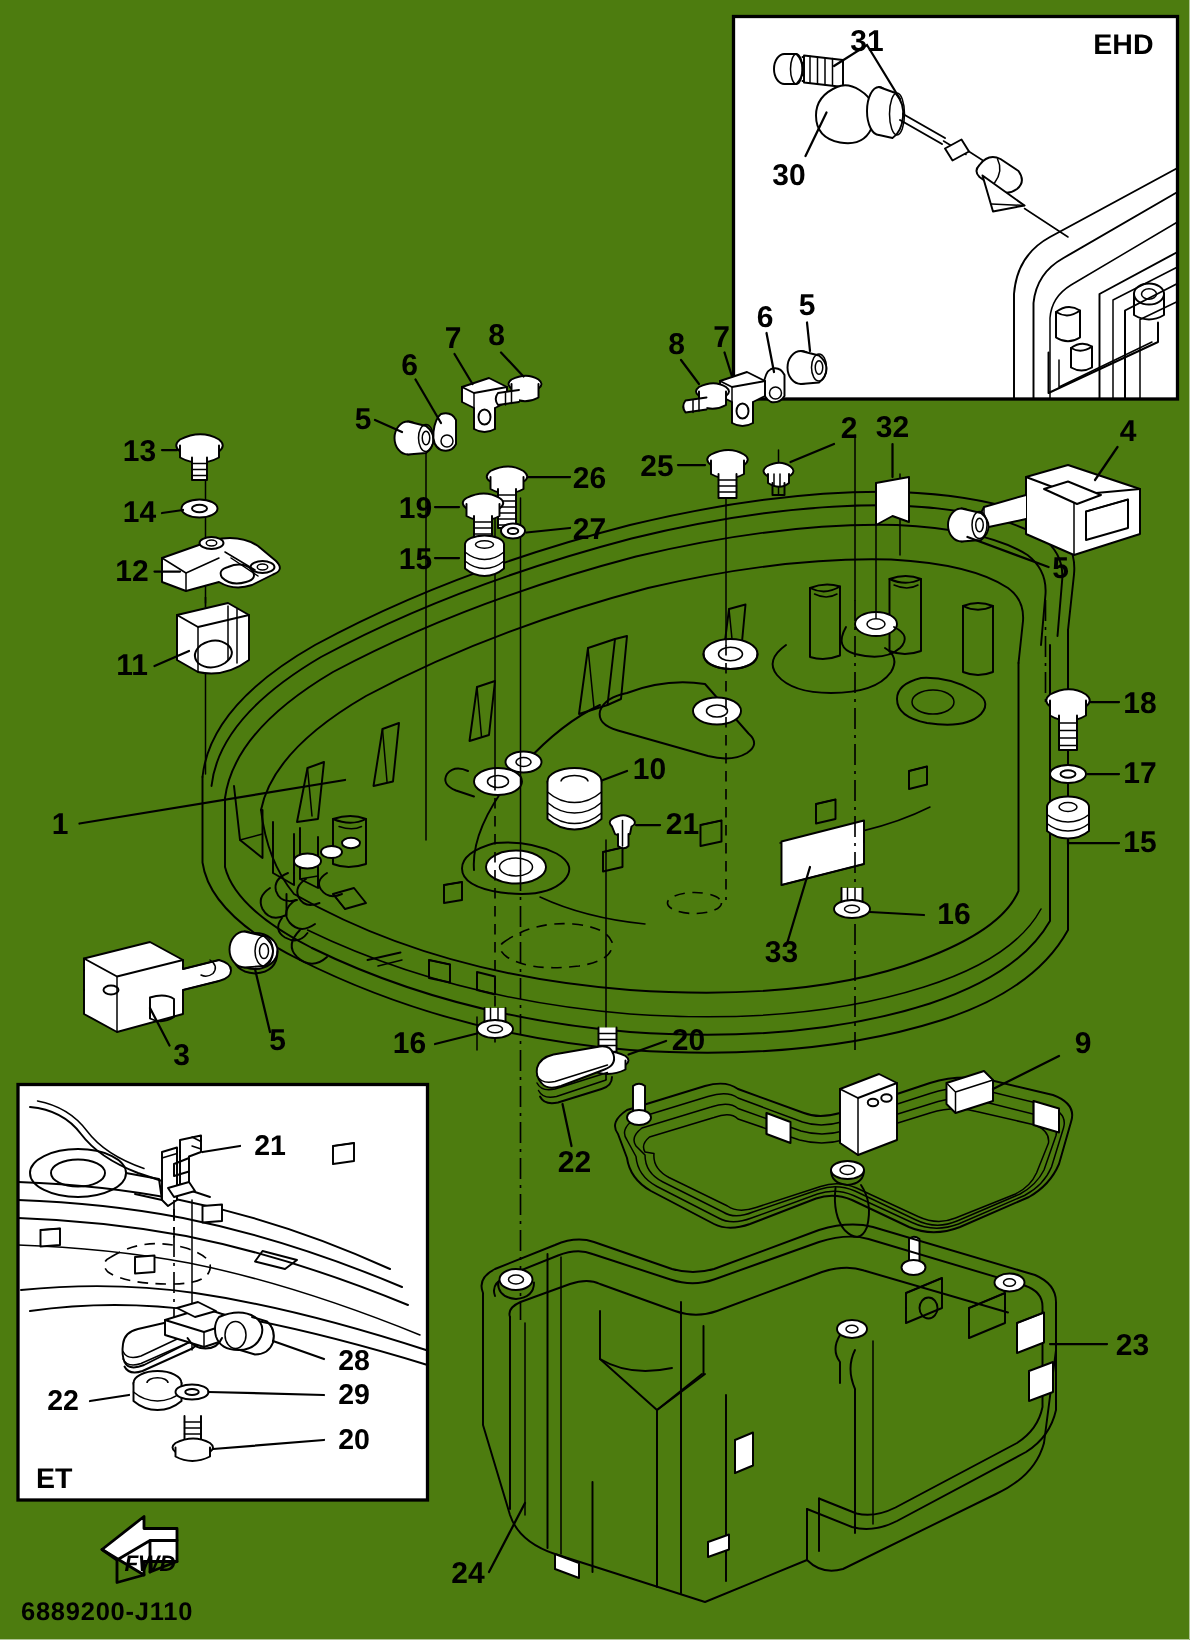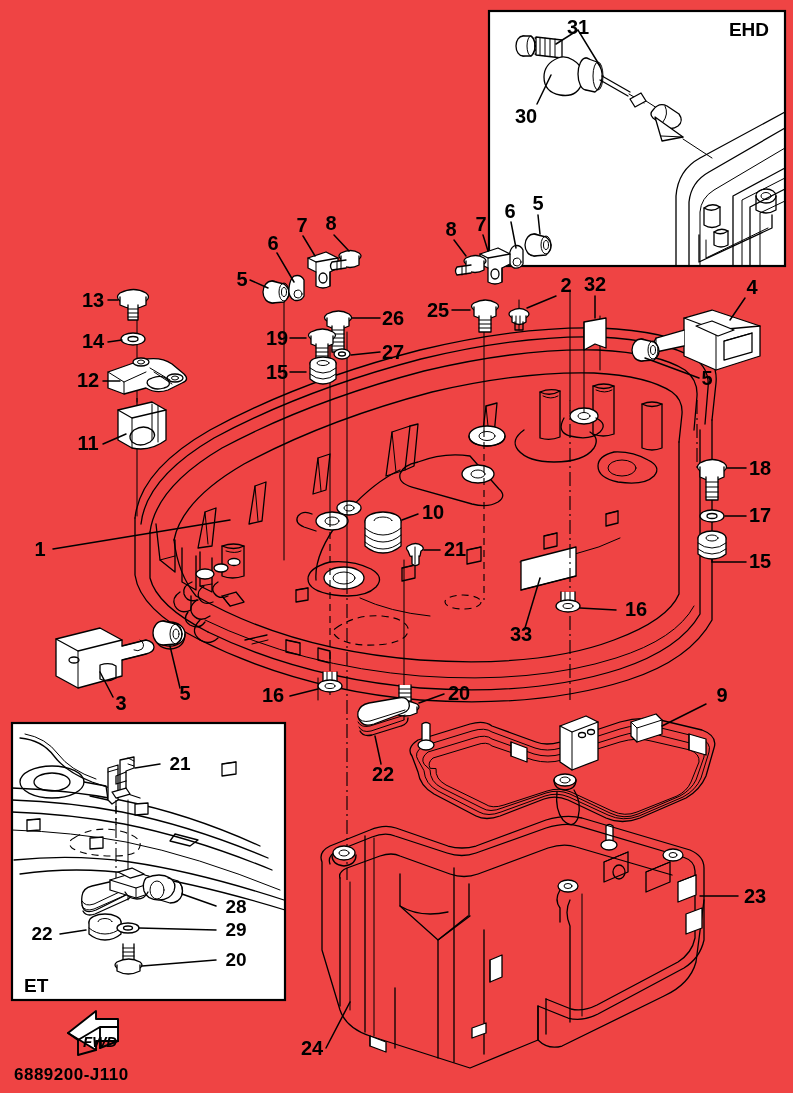--- a/index.html
+++ b/index.html
@@ -7,21 +7,21 @@
     padding: 0;
     background: #ffffff;
   }
   body {
     font-family: "Liberation Sans", sans-serif;
   }
   #page {
     position: relative;
     width: 793px;
     height: 1093px;
-    background: #ef4444;
+    background: #4d7c0f;
     overflow: hidden;
   }
   #page svg {
     position: absolute;
     left: 0;
     top: 0;
   }
   .cal {
     font-family: "Liberation Sans", sans-serif;
     font-size: 20px;

